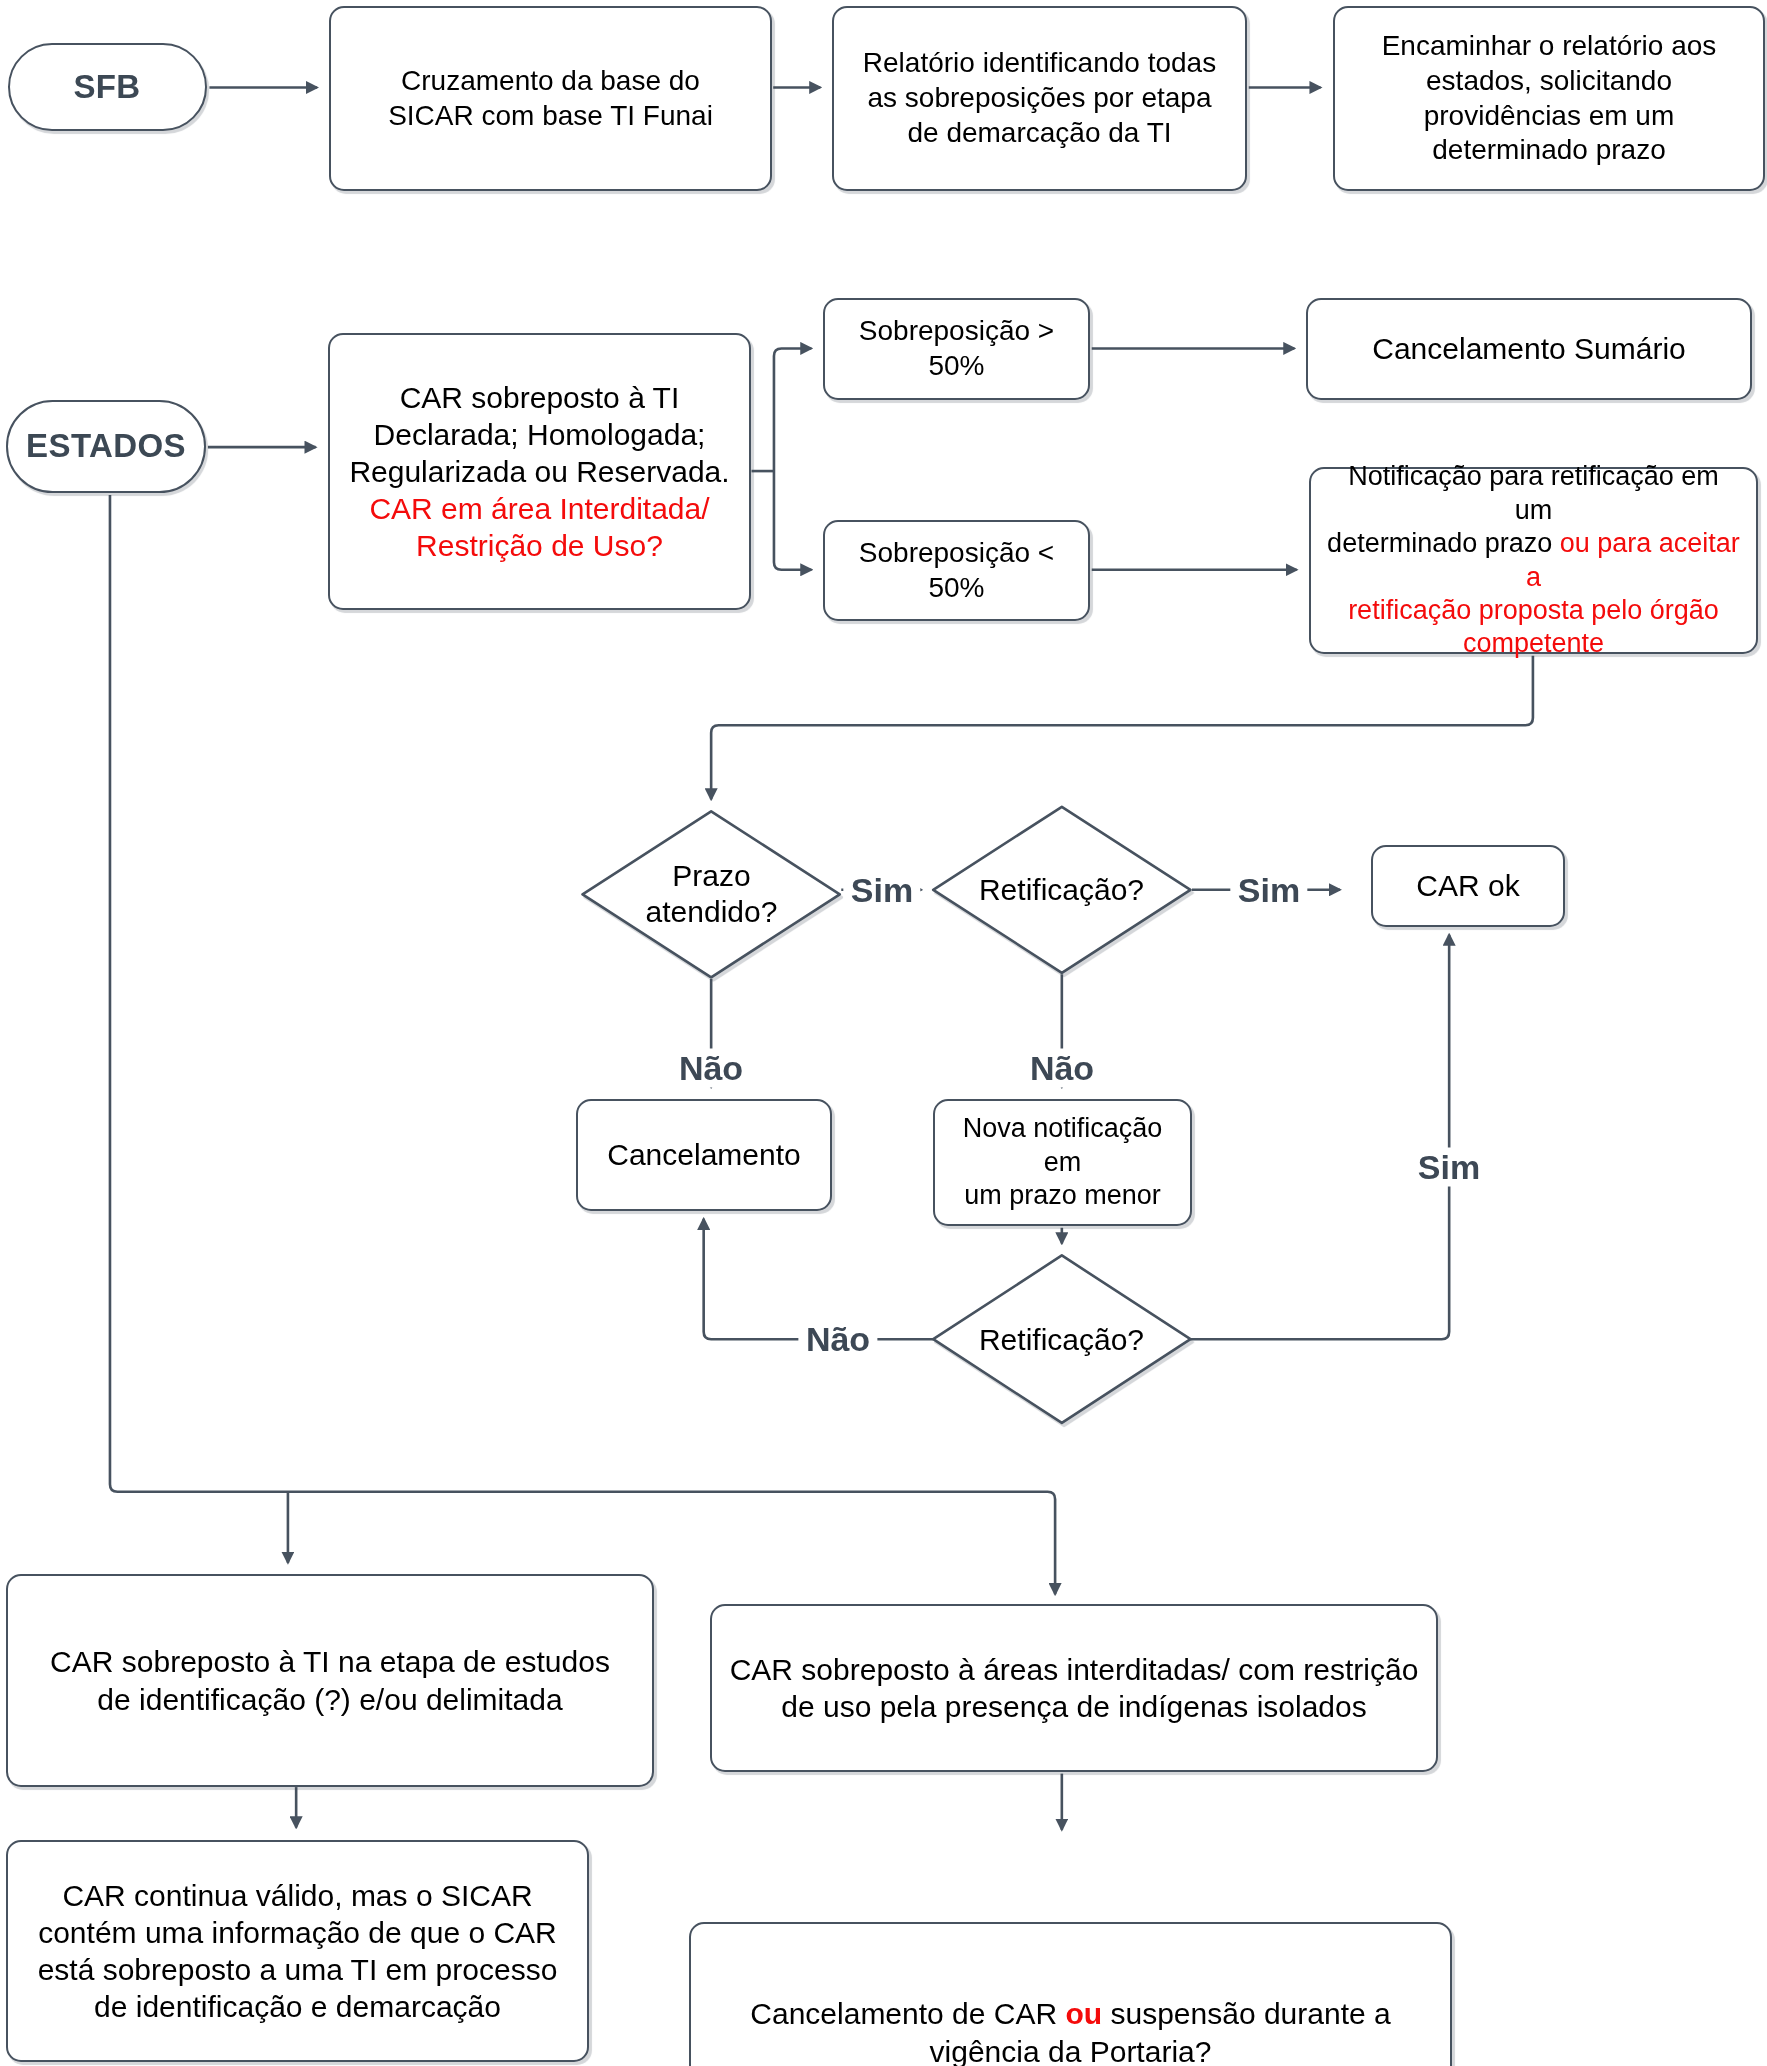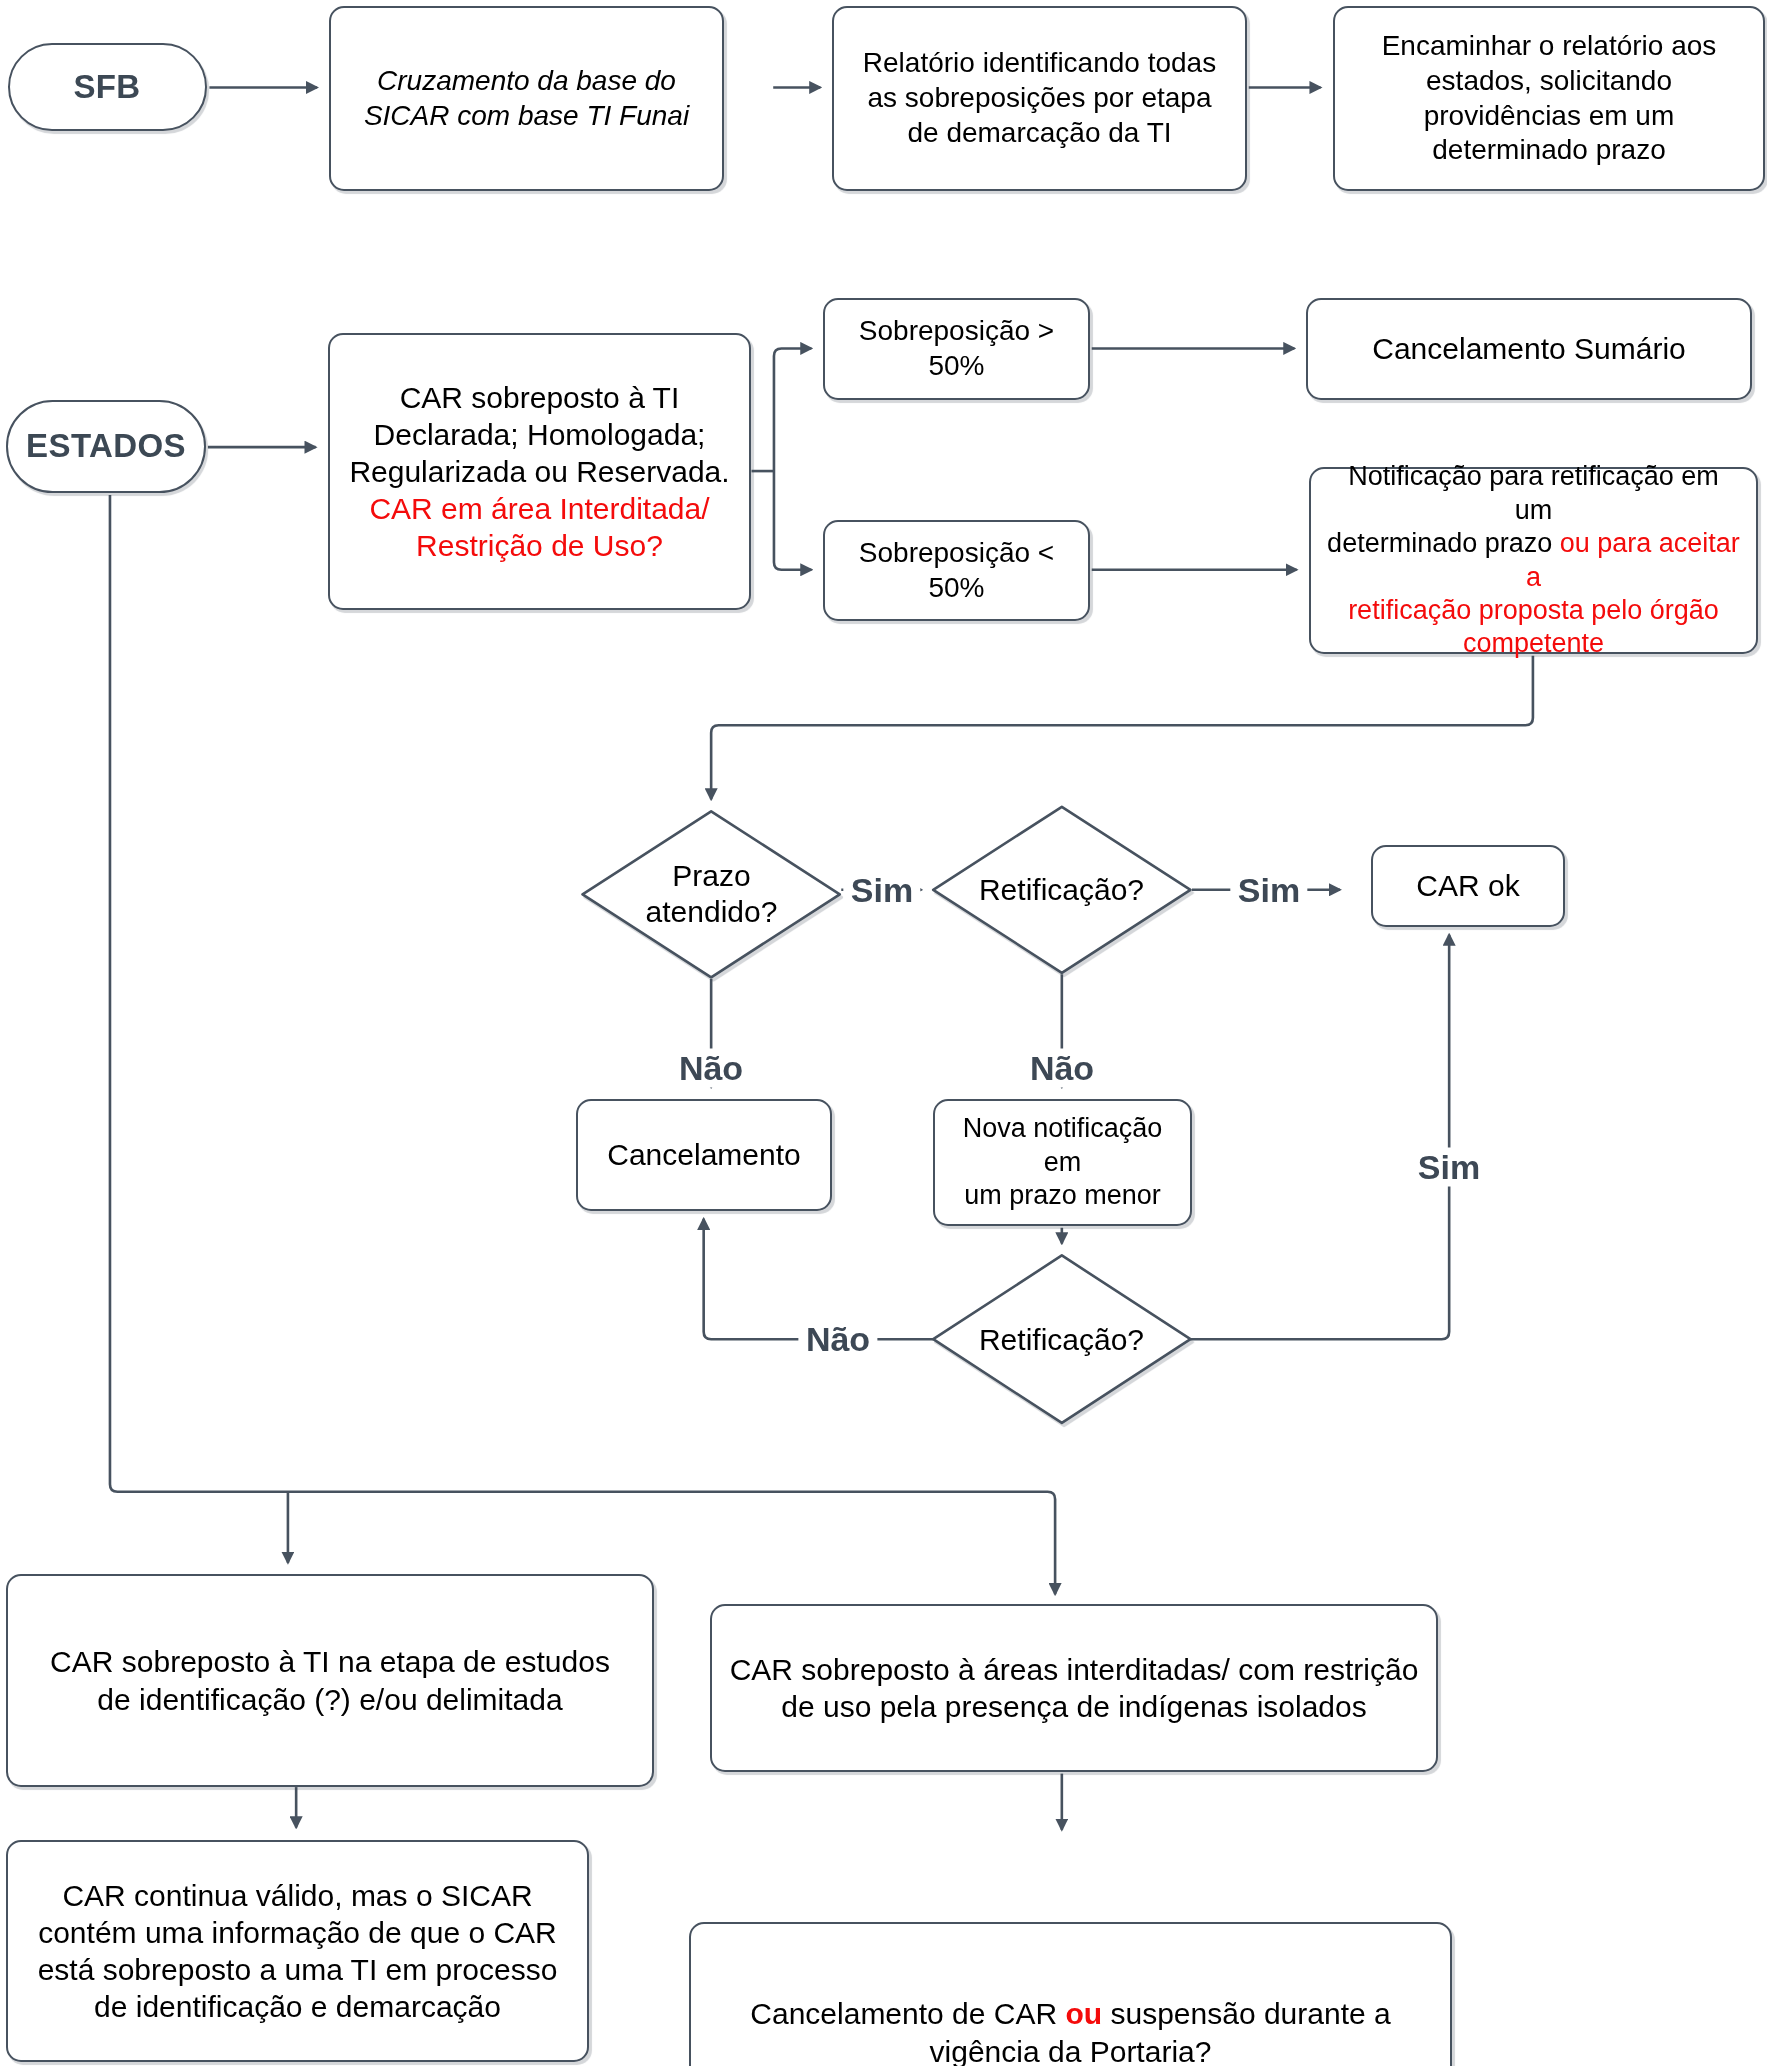--- a/index.html
+++ b/index.html
@@ -76,21 +76,21 @@
     <path class="wire" d="M 1420 2372 V 2447" marker-end="url(#arrowhead)"></path>
 
     <polygon class="diamond" points="951,1085 1123,1196 951,1307 779,1196"></polygon>
     <polygon class="diamond" points="1420,1079 1592,1190 1420,1301 1248,1190"></polygon>
     <polygon class="diamond" points="1420,1679 1592,1791 1420,1903 1248,1791"></polygon>
   </svg>
 
   <div class="node pill" style="left:7.5px;top:43px;width:199px;height:88px;">
     <span>SFB</span>
   </div>
-  <div class="node f38" style="left:329px;top:6px;width:395px;height:185px;font-style:italic;">
+  <div class="node f38" style="left:329px;top:6px;width:443px;height:185px;">
     <span>Cruzamento da base do
 SICAR com base TI Funai</span>
   </div>
   <div class="node f38" style="left:832px;top:6px;width:415px;height:185px;">
     <span>Relatório identificando todas
 as sobreposições por etapa
 de demarcação da TI</span>
   </div>
   <div class="node f38" style="left:1333px;top:6px;width:432px;height:185px;">
     <span>Encaminhar o relatório aos

